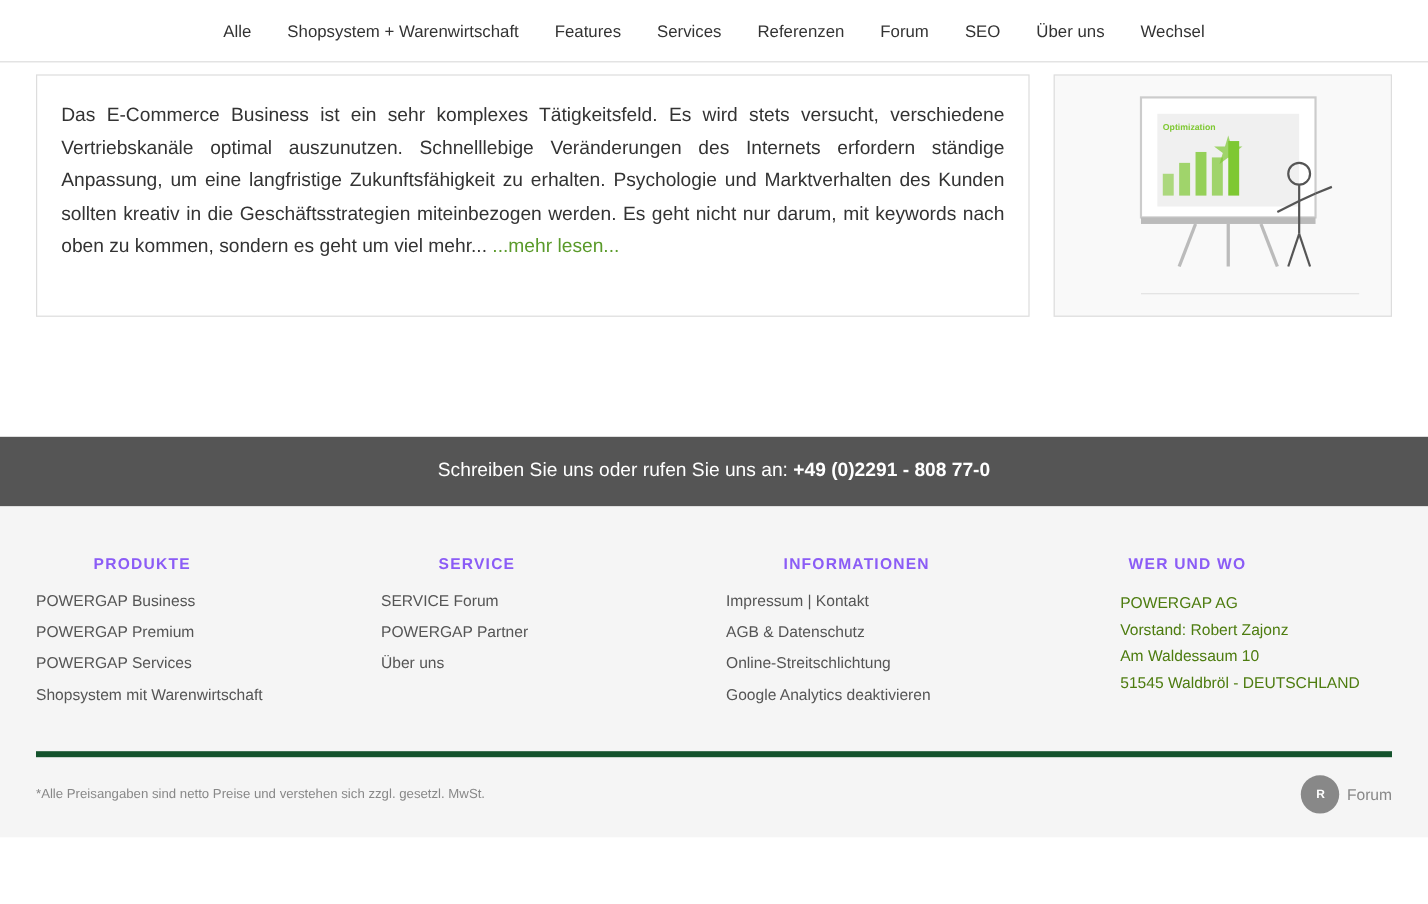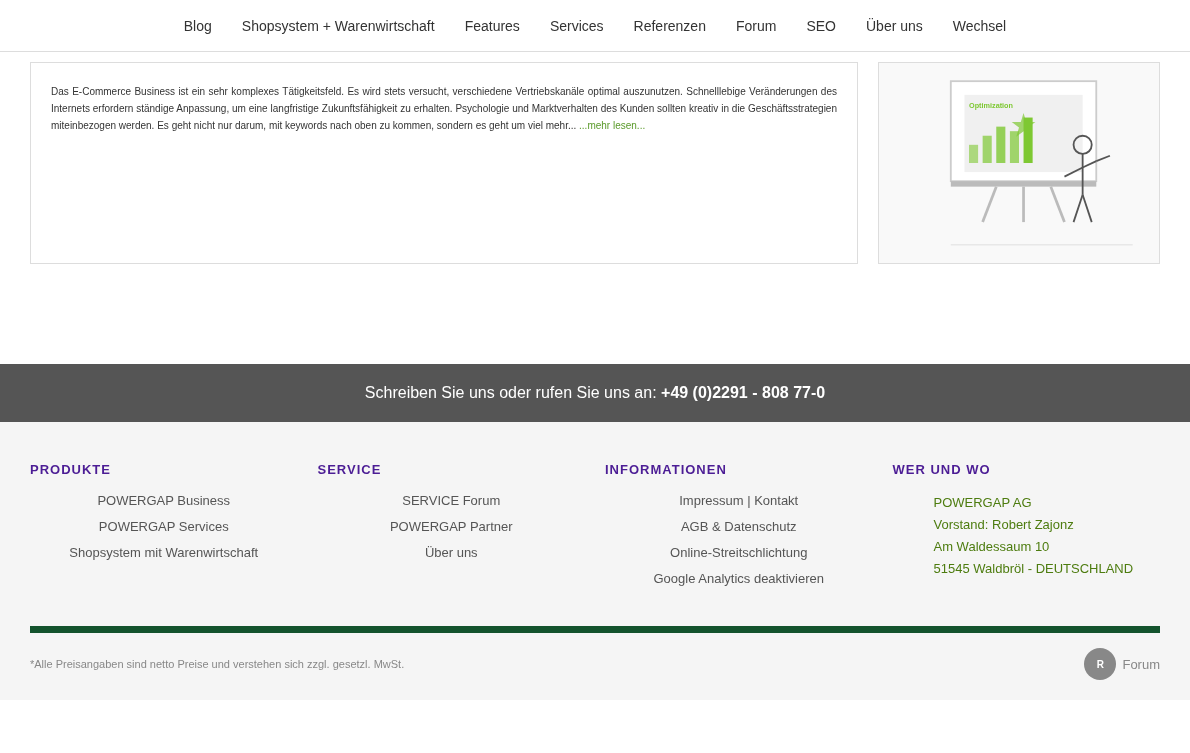--- a/index.html
+++ b/index.html
@@ -29,21 +29,21 @@
       padding: 10px 30px 20px 30px;
       gap: 20px;
     }
     .article-card {
       flex: 1;
       border: 1px solid #ddd;
       padding: 20px;
       background: #fff;
     }
     .article-card p {
-      font-size: 10px;
+      font-size: 16px;
       line-height: 1.7;
       color: #333;
       text-align: justify;
     }
     .article-card p a {
       color: #5a9a2a;
       text-decoration: none;
     }
     .image-card {
       width: 282px;
@@ -79,40 +79,41 @@
     }
     .footer-grid {
       display: grid;
       grid-template-columns: repeat(4, 1fr);
       gap: 20px;
       margin-bottom: 30px;
     }
     .footer-col h4 {
       font-size: 13px;
       font-weight: bold;
-      color: #4c1d95;
+      color: #8b5cf6;
       letter-spacing: 1px;
       text-transform: uppercase;
       margin-bottom: 15px;
-    }
-    .footer-col ul { list-style: none; text-align: center; }
+      margin-left: 48px;
+    }
+    .footer-col ul { list-style: none; }
     .footer-col ul li { margin-bottom: 10px; }
     .footer-col ul li a {
       text-decoration: none;
       color: #555;
       font-size: 13px;
     }
     .footer-col p {
       font-size: 13px;
       color: #4d7c0f;
       line-height: 1.7;
       margin-left: 41px;
     }
     .footer-bottom {
-      border-top: 7px solid #14532d;
+      border-top: 5px solid #14532d;
       padding-top: 15px;
       display: flex;
       justify-content: space-between;
       align-items: center;
     }
     .footer-bottom p {
       font-size: 11px;
       color: #888;
     }
     .revain-badge {
@@ -132,21 +133,21 @@
       justify-content: center;
       color: #fff;
       font-size: 10px;
       font-weight: bold;
     }
   </style>
 </head>
 <body>
 
 <nav>
-  <a href="#">Blog</a>
+  <a href="#">Alle</a>
   <a href="#">Shopsystem + Warenwirtschaft</a>
   <a href="#">Features</a>
   <a href="#">Services</a>
   <a href="#">Referenzen</a>
   <a href="#">Forum</a>
   <a href="#">SEO</a>
   <a href="#">Über uns</a>
   <a href="#">Wechsel</a>
 </nav>
 
@@ -201,20 +202,21 @@
   <span>Schreiben Sie uns oder rufen Sie uns an: </span><strong>+49 (0)2291 - 808 77-0</strong>
 </div>
 
 <footer>
   <div class="footer-grid">
 
     <div class="footer-col">
       <h4>PRODUKTE</h4>
       <ul>
         <li><a href="#">POWERGAP Business</a></li>
+        <li><a href="#">POWERGAP Premium</a></li>
         <li><a href="#">POWERGAP Services</a></li>
         <li><a href="#">Shopsystem mit Warenwirtschaft</a></li>
       </ul>
     </div>
 
     <div class="footer-col">
       <h4>SERVICE</h4>
       <ul>
         <li><a href="#">SERVICE Forum</a></li>
         <li><a href="#">POWERGAP Partner</a></li>

